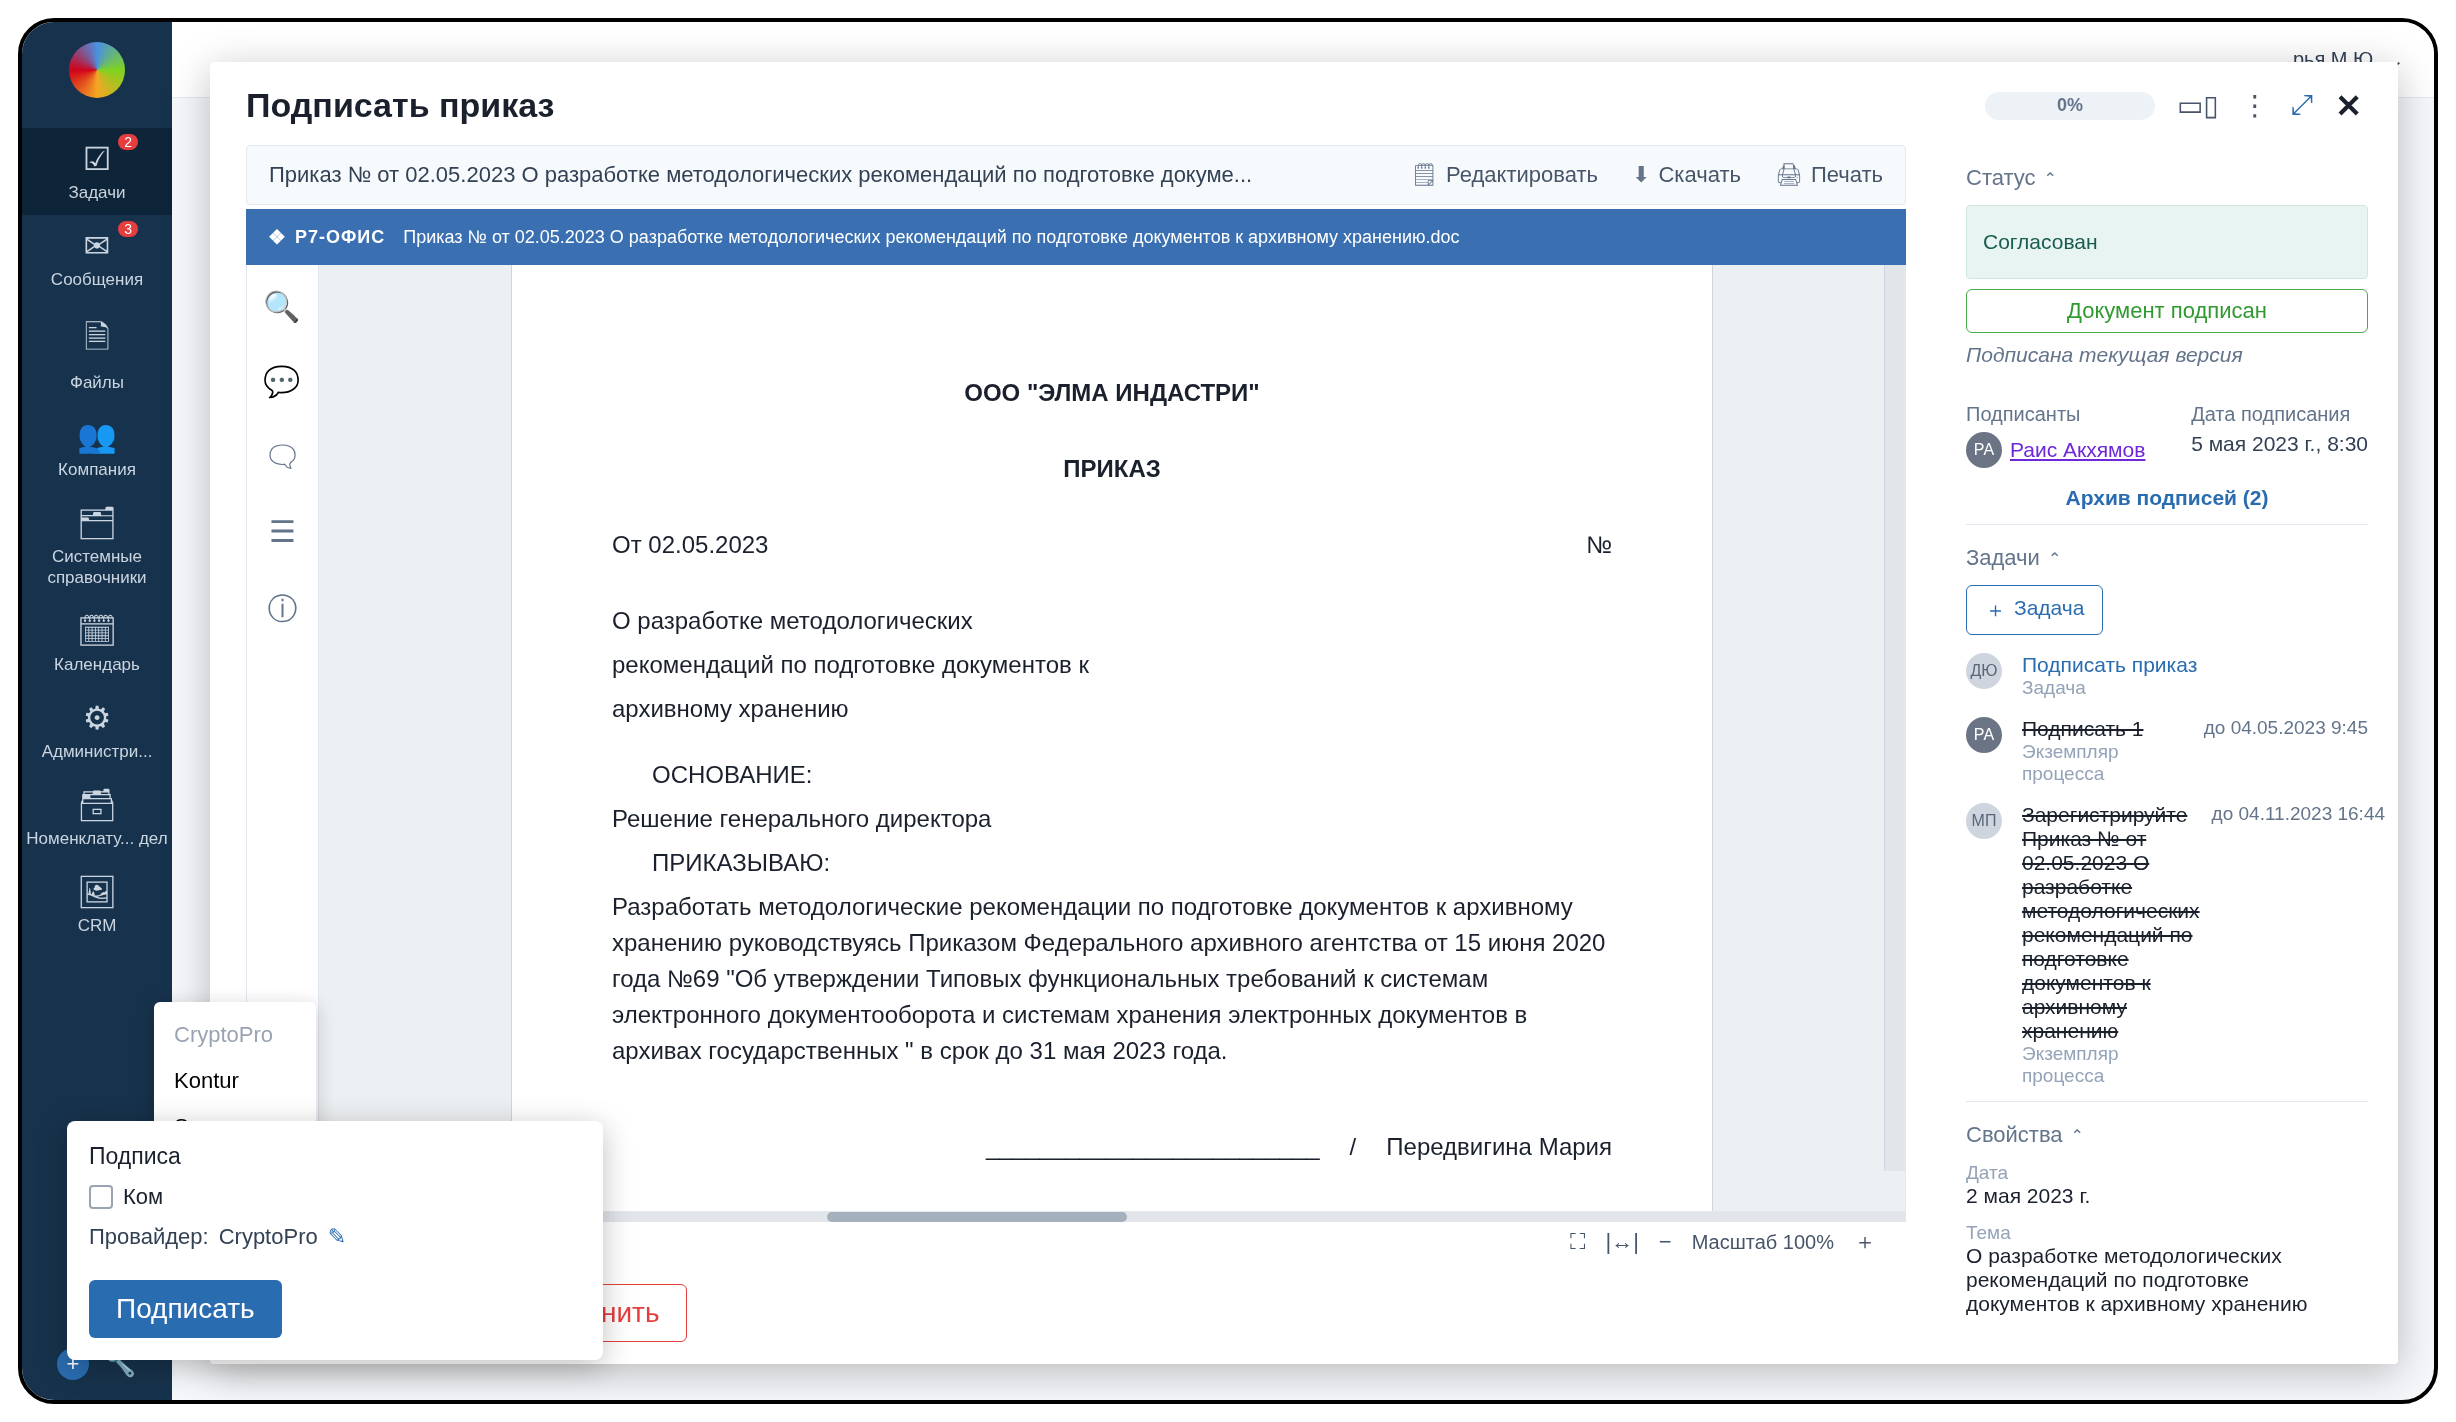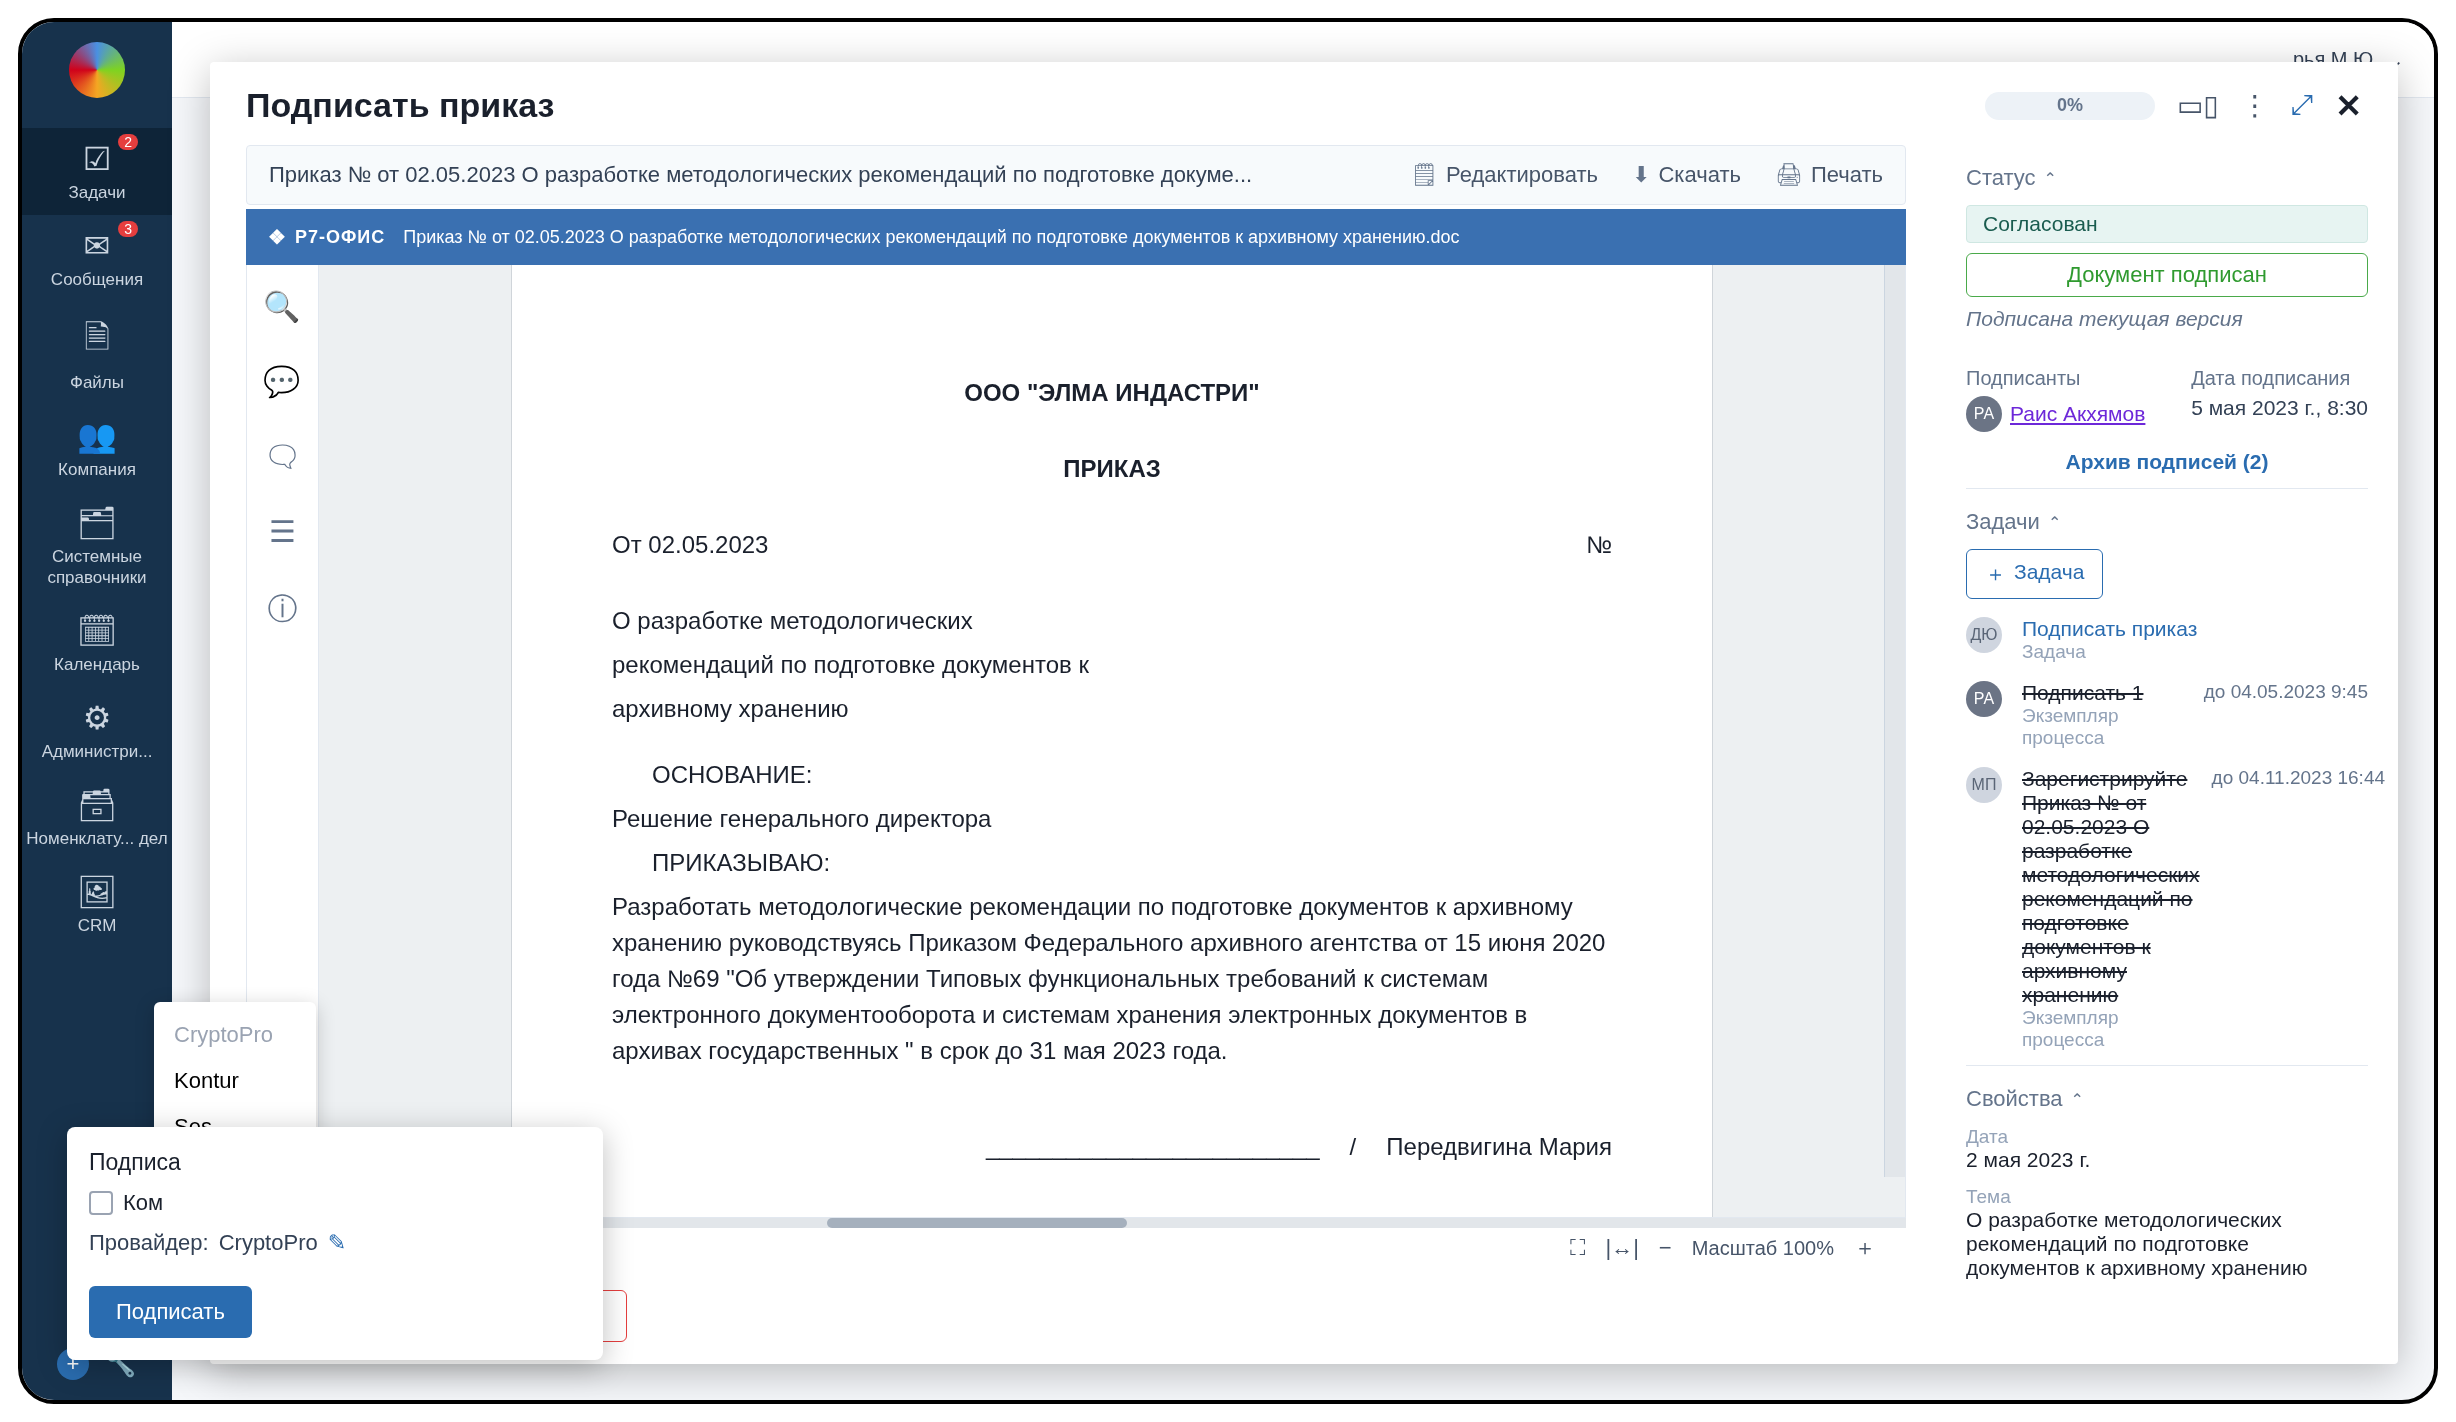--- a/index.html
+++ b/index.html
@@ -57,29 +57,29 @@
 .paper .row1 { display: flex; justify-content: space-between; margin-bottom: 40px; }
 .paper p { margin-bottom: 8px; }
 .indent { padding-left: 40px; }
 .paper .sig { display: flex; justify-content: flex-end; gap: 30px; margin-top: 60px; align-items: baseline; }
 
 .doc-zoombar { height: 50px; background: #fff; border-top: 10px solid #e2e6ea; display: flex; align-items: center; justify-content: flex-end; padding: 0 30px 0 0; gap: 20px; font-size: 20px; color: #475569; position: relative; }
 .doc-zoombar::before { content: ""; position: absolute; left: 35%; top: -10px; width: 300px; height: 10px; background: #a5b0bd; border-radius: 5px; }
 .zb { cursor: pointer; font-size: 22px; }
 
 .modal-actions { padding: 22px 36px; display: flex; gap: 20px; }
-.btn { padding: 12px 26px; font-size: 22px; border-radius: 6px; cursor: pointer; border: 1px solid transparent; }
+.btn { padding: 12px 26px; font-size: 28px; border-radius: 6px; cursor: pointer; border: 1px solid transparent; }
 .btn-primary { background: #2a6cb0; color: #fff; }
 .btn-danger-outline { background: #fff; color: #e53e3e; border-color: #e53e3e; }
 
 
 .sideinfo { width: 460px; padding: 0 30px 20px 28px; overflow-y: auto; font-size: 21px; color: #334155; }
 .sec-head { display: flex; align-items: center; gap: 8px; font-size: 22px; color: #64748b; margin: 20px 0 14px 0; cursor: pointer; }
 .chev { font-size: 16px; }
-.status-val { background: #e7f4f2; border: 1px solid #cfe7e2; color: #1a5c4f; padding: 6px 16px; border-radius: 4px; margin-bottom: 10px; }
+.status-val { background: #e7f4f2; border: 1px solid #cfe7e2; color: #1a5c4f; padding: 24px 16px; border-radius: 4px; margin-bottom: 10px; }
 .signed-banner { border: 1.5px solid #4aaa4a; color: #2f9a2f; text-align: center; padding: 8px; border-radius: 6px; margin-bottom: 10px; font-size: 22px; }
 .signed-note { font-style: italic; color: #64748b; margin-bottom: 36px; }
 .signers { display: flex; justify-content: space-between; gap: 20px; }
 .signers .lbl { color: #64748b; font-size: 20px; margin-bottom: 6px; }
 .avatar { width: 36px; height: 36px; border-radius: 50%; background: #6b7485; color: #fff; font-size: 16px; display: inline-flex; align-items: center; justify-content: center; margin-right: 8px; flex-shrink: 0; }
 .link { color: #6d28d9; text-decoration: underline; cursor: pointer; }
 .archive-link { color: #2a6cb0; text-align: center; margin: 18px 0 10px 0; cursor: pointer; font-weight: 600; }
 .sideinfo hr { border: none; border-top: 1px solid #e2e8f0; margin: 14px 0; }
 .add-task-outline { border: 1.5px solid #2a6cb0; color: #2a6cb0; padding: 10px 18px; border-radius: 6px; display: inline-flex; gap: 8px; cursor: pointer; }
 .task-item { display: flex; gap: 12px; margin-top: 18px; }

